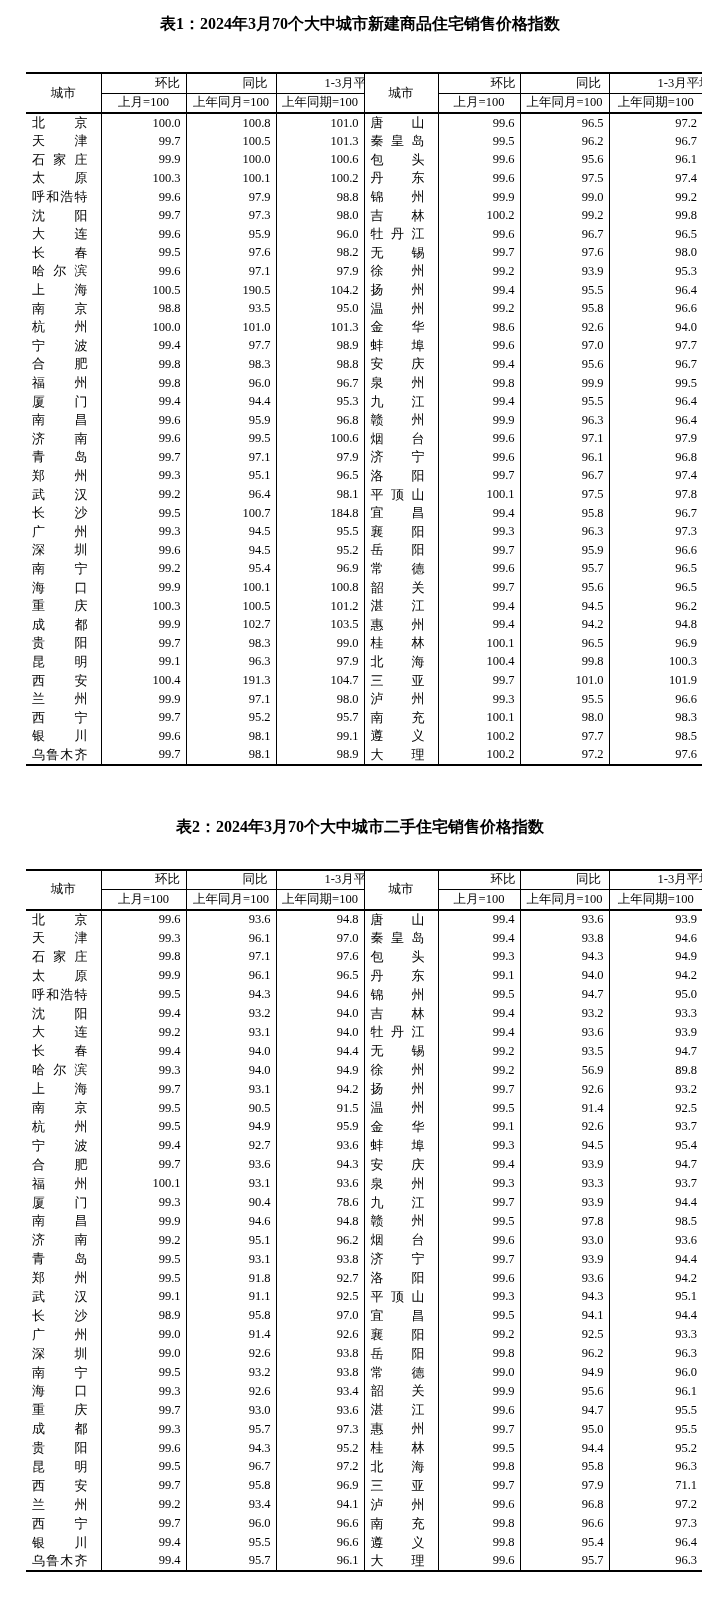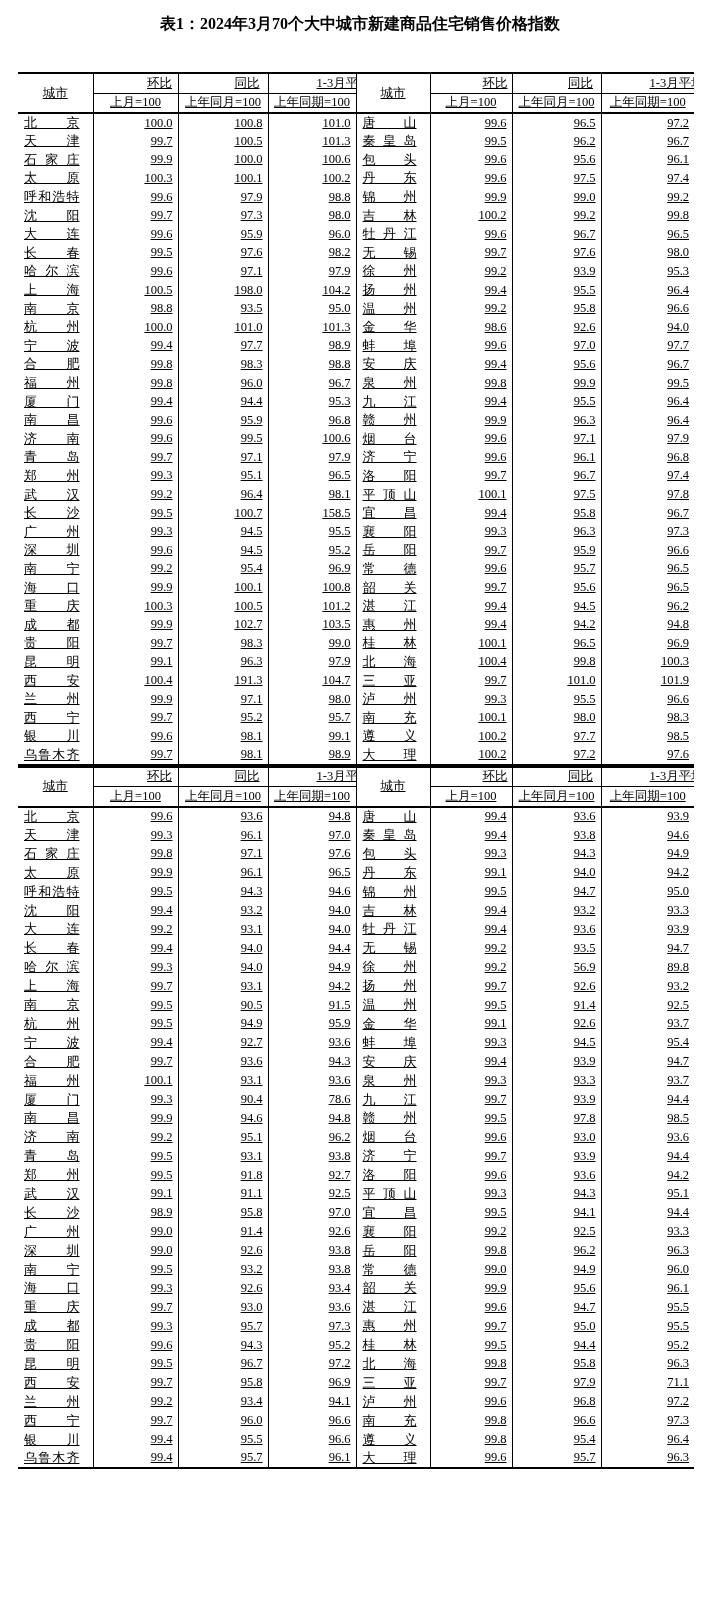--- a/index.html
+++ b/index.html
@@ -19,24 +19,23 @@
     line-height: 22px;
     margin: 0;
   }
   #title1 { padding-top: 13px; margin-bottom: 37px; }
   #title2 { margin-top: 50px; margin-bottom: 31px; }
 
   table.idx {
     border-collapse: collapse;
     table-layout: fixed;
     width: 676px;
-    margin-left: 18px;
+    margin-left: 26px;
     border-top: 2.5px solid #000;
     border-bottom: 2.5px solid #000;
-    text-decoration: underline;
   }
   col.c-city  { width: 75px; }
   col.c-mom1  { width: 85px; }
   col.c-yoy1  { width: 90px; }
   col.c-avg1  { width: 88px; }
   col.c-city2 { width: 74px; }
   col.c-mom2  { width: 82px; }
   col.c-yoy2  { width: 89px; }
   col.c-avg2  { width: 93px; }
 
@@ -198,21 +197,21 @@
           <td class="val bl">97.1</td>
           <td class="val bl">97.9</td>
           <td class="city bl">徐州</td>
           <td class="val bl">99.2</td>
           <td class="val bl">93.9</td>
           <td class="val bl">95.3</td>
         </tr>
         <tr>
           <td class="city">上海</td>
           <td class="val bl">100.5</td>
-          <td class="val bl">198.0</td>
+          <td class="val bl">190.5</td>
           <td class="val bl">104.2</td>
           <td class="city bl">扬州</td>
           <td class="val bl">99.4</td>
           <td class="val bl">95.5</td>
           <td class="val bl">96.4</td>
         </tr>
         <tr>
           <td class="city">南京</td>
           <td class="val bl">98.8</td>
           <td class="val bl">93.5</td>
@@ -319,21 +318,21 @@
           <td class="val bl">98.1</td>
           <td class="city bl">平顶山</td>
           <td class="val bl">100.1</td>
           <td class="val bl">97.5</td>
           <td class="val bl">97.8</td>
         </tr>
         <tr>
           <td class="city">长沙</td>
           <td class="val bl">99.5</td>
           <td class="val bl">100.7</td>
-          <td class="val bl">158.5</td>
+          <td class="val bl">184.8</td>
           <td class="city bl">宜昌</td>
           <td class="val bl">99.4</td>
           <td class="val bl">95.8</td>
           <td class="val bl">96.7</td>
         </tr>
         <tr>
           <td class="city">广州</td>
           <td class="val bl">99.3</td>
           <td class="val bl">94.5</td>
           <td class="val bl">95.5</td>
@@ -458,20 +457,21 @@
           <td class="val bl">98.1</td>
           <td class="val bl">98.9</td>
           <td class="city bl">大理</td>
           <td class="val bl">100.2</td>
           <td class="val bl">97.2</td>
           <td class="val bl">97.6</td>
         </tr>
       </tbody>
   </table>
 
+  <h1 class="tbl-title" id="title2">表2：2024年3月70个大中城市二手住宅销售价格指数</h1>
 
   <table class="idx" id="table2">
     <colgroup>
       <col class="c-city">
         <col class="c-mom1">
         <col class="c-yoy1">
         <col class="c-avg1">
       <col class="c-city2">
         <col class="c-mom2">
         <col class="c-yoy2">

